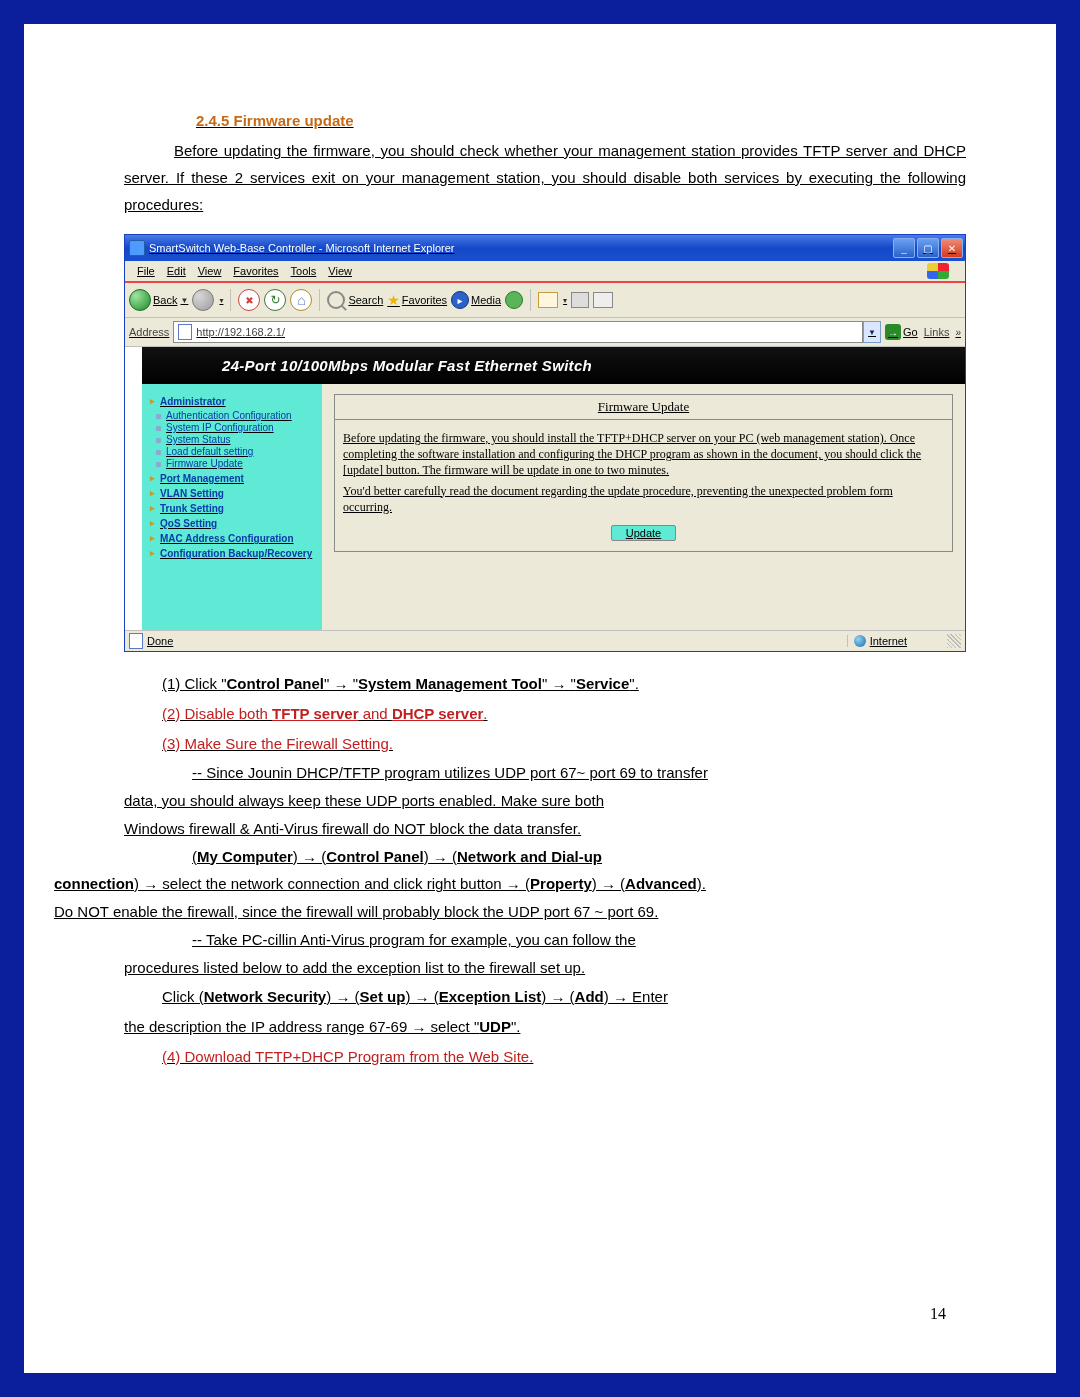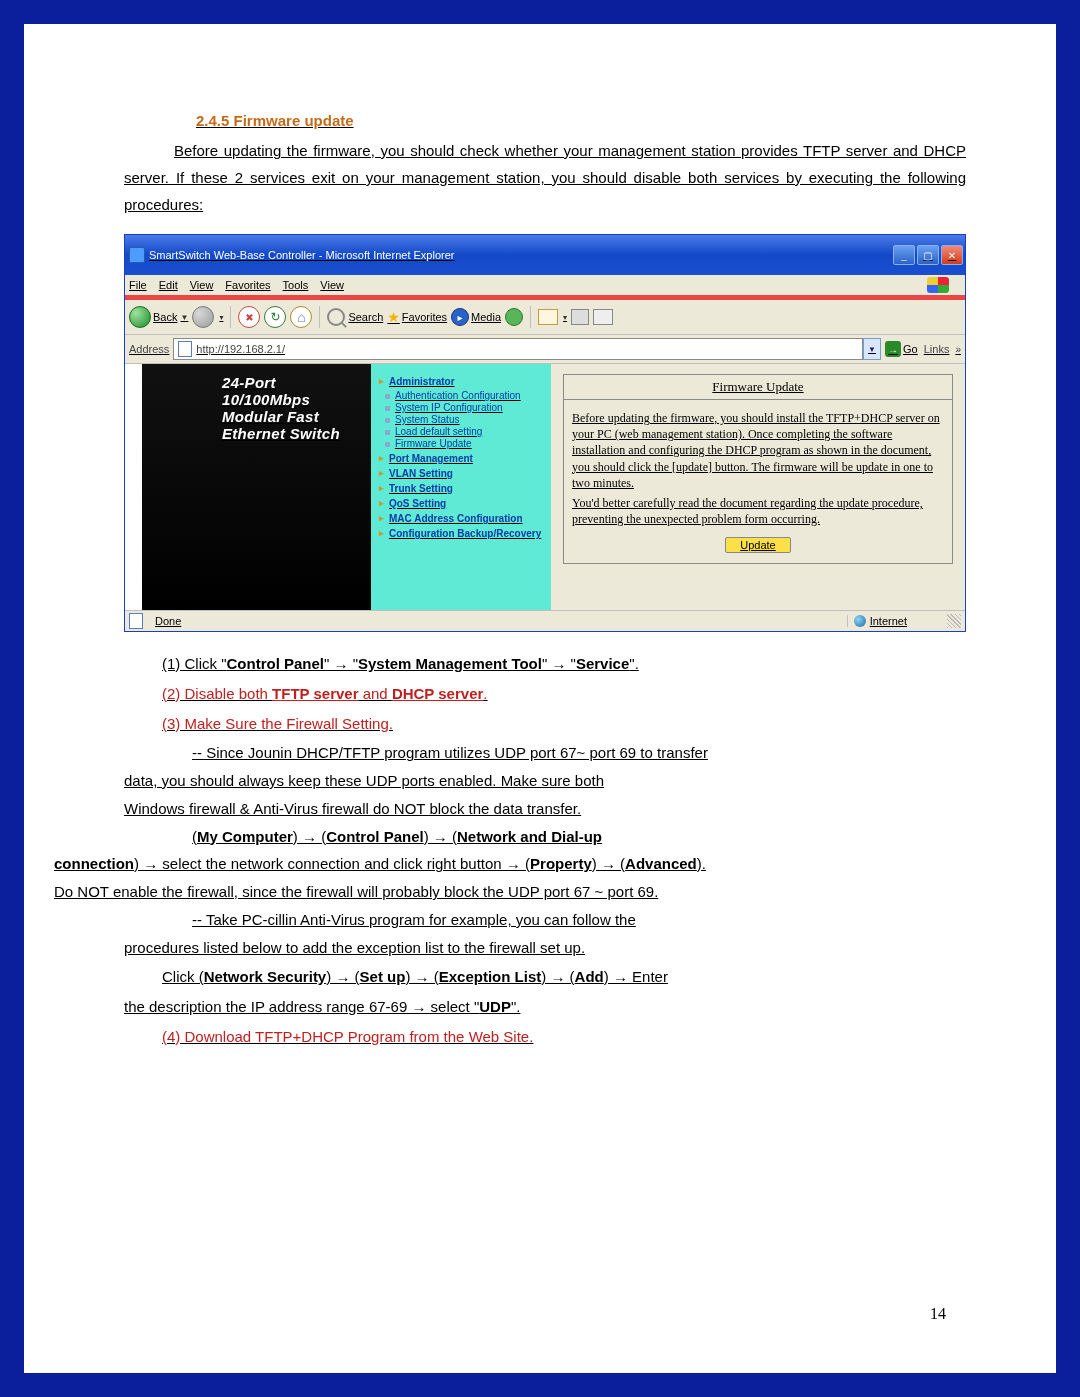--- a/index.html
+++ b/index.html
@@ -33,21 +33,21 @@
     width: 50px;
   }
 
   
   .ie-window {
     border: 1px solid #1a3fbf;
     margin: 8px 0 18px 0;
     background: #fff;
   }
   .ie-titlebar {
-    height: 40px;
+    height: 26px;
     background: linear-gradient(to bottom, #4a7be8, #1348c8 50%, #1a4fcf);
     display: flex;
     align-items: center;
     color: #fff;
     font-size: 11px;
     padding-left: 4px;
   }
   .ie-titlebar .ie-logo {
     display: inline-block;
     width: 14px; height: 14px;
@@ -74,22 +74,22 @@
     border-radius: 2px;
   }
   .winctl .btn.close { background: linear-gradient(#ef8b7a,#d43b1c); }
 
   .ie-menubar {
     background: #ece9d8;
     height: 20px;
     font-size: 11px;
     display: flex;
     align-items: center;
-    padding-left: 4px;
-    border-bottom: 5px solid #ef4444;
+    padding-left: 12px;
+    border-bottom: 2px solid #ef4444;
     position: relative;
   }
   .ie-menubar span { margin-right: 12px; }
   .ie-menubar .winflag {
     position: absolute;
     right: 4px;
     top: 2px;
     width: 22px; height: 16px;
     background: conic-gradient(#e23 0 25%, #3a3 0 50%, #36e 0 75%, #ec3 0 100%);
     border-radius: 3px;
@@ -167,21 +167,21 @@
     margin-left:4px; display:flex; align-items:center; gap:2px;
   }
   .ie-addressbar .go .goicon{
     width:16px; height:16px; background:#2a8a2a; border-radius:3px; color:#fff; display:flex; align-items:center; justify-content:center; font-size:10px;
   }
   .ie-addressbar .links { margin: 0 6px; color:#444; }
   .ie-addressbar .chev { font-size:10px; color:#333; }
 
   .ie-content {
     display: flex;
-    flex-direction: row;
+    flex-direction: column;
     padding-left: 17px;
   }
   .sw-header {
     background: linear-gradient(#111, #000);
     color:#fff;
     font-style: italic;
     font-weight: bold;
     font-size: 15px;
     padding: 10px 20px 10px 80px;
     letter-spacing: .3px;
@@ -244,36 +244,36 @@
     font-size: 12px;
     padding: 6px 8px;
     line-height: 1.35;
   }
   .panel-body p { margin: 4px 0; }
   .upd-btn {
     display: block;
     margin: 10px auto 4px auto;
     font-size: 11px;
     padding: 1px 14px;
-    background: #fde047;
+    background: #5eead4;
     border: 1px solid #888;
     border-radius: 2px;
   }
 
   .ie-status {
     background: #ece9d8;
     border-top: 1px solid #c0c0c0;
     height: 20px;
     display: flex;
     align-items: center;
     font-size: 11px;
     padding: 0 4px;
   }
   .ie-status .done {
-    display:flex; align-items:center; gap:12px; flex:1;
+    display:flex; align-items:center; gap:4px; flex:1;
   }
   .ie-status .done .pageicon{
     width:12px; height:14px; background:#fff; border:1px solid #5a7ac8;
   }
   .ie-status .zone {
     display:flex; align-items:center; gap:4px; padding: 0 40px 0 6px;
     border-left:1px solid #c0c0c0;
     text-align:center;
   }
   .ie-status .globe{

